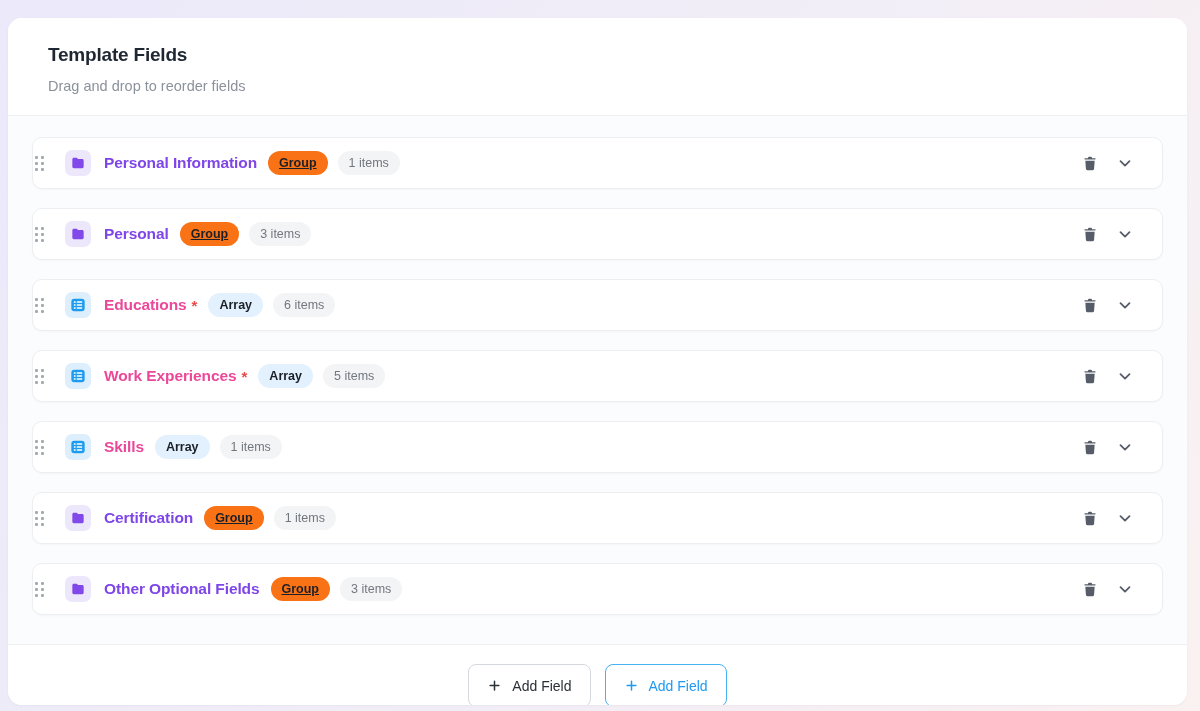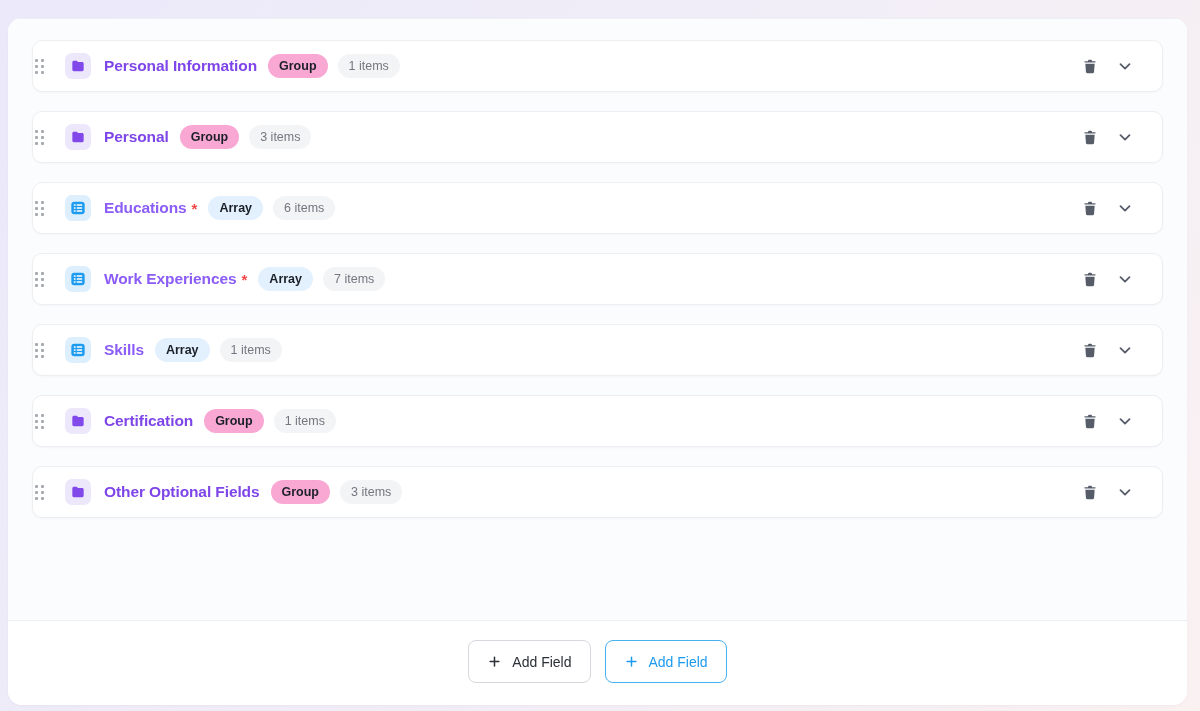--- a/index.html
+++ b/index.html
@@ -60,29 +60,29 @@
   .fold {
     width: 26px; height: 26px; border-radius: 7px;
     display: flex; align-items: center; justify-content: center;
     margin-right: 13px; flex: 0 0 auto;
   }
   .theme-purple .fold { background: #ede7fc; }
   .theme-blue   .fold { background: #ddeffd; }
 
   .lbl { font-size: 15.5px; font-weight: 600; letter-spacing: -.1px; }
   .theme-purple .lbl { color: #7e45e8; }
-  .theme-blue   .lbl { color: #8b5cf6; }
+  .theme-blue   .lbl { color: #ec4899; }
 
   .req { color: #ef4848; font-weight: 700; font-size: 15px; margin-left: 5px; }
 
   .pill {
     font-size: 12.5px; font-weight: 600; color: #1b1f27;
     padding: 5px 11px; border-radius: 999px; margin-left: 11px; white-space: nowrap;
   }
-  .theme-purple .pill { background: #f9a8d4; }
+  .theme-purple .pill { background: #f97316; text-decoration: underline; }
   .theme-blue   .pill { background: #e2f1fd; }
 
   .count {
     font-size: 12.5px; color: #72777f; background: #f3f4f6;
     padding: 5px 11px; border-radius: 999px; margin-left: 10px; font-weight: 500;
     white-space: nowrap;
   }
 
   .spacer { margin-left: auto; }
   .actions { display: flex; align-items: center; gap: 9px; }
@@ -110,20 +110,24 @@
   }
   .btn-field { border: 1px solid #d5d8dc; color: #2b2f36; }
   .btn-array { border: 1px solid #47b1f2; color: #1d9bf0; }
   .btn-group { border: 1px solid #a77ef2; color: #8b51ee; }
 </style>
 </head>
 <body>
 
 <div class="card">
 
+  <div class="hdr">
+    <h1>Template Fields</h1>
+    <p>Drag and drop to reorder fields</p>
+  </div>
 
   <div class="divider"></div>
 
   <div class="list">
   <div class="row theme-purple">
     <span class="grip">
       <i></i>
           <i></i>
           <i></i>
           <i></i>
@@ -257,21 +261,21 @@
           <rect x="5.6" y="10.8" width="3" height="2.4" rx="0.7" fill="#fff"></rect>
           <rect x="10" y="10.8" width="8.4" height="2.4" rx="0.7" fill="#fff"></rect>
           <rect x="5.6" y="15.2" width="3" height="2.4" rx="0.7" fill="#fff"></rect>
           <rect x="10" y="15.2" width="8.4" height="2.4" rx="0.7" fill="#fff"></rect>
         </svg>
       </span>
     </span>
     <span class="lbl">Work Experiences</span>
     <span class="req">*</span>
     <span class="pill">Array</span>
-    <span class="count">7 items</span>
+    <span class="count">5 items</span>
     <span class="spacer"></span>
     <span class="actions">
       <button class="icon-btn" title="">
         <svg width="16" height="17" viewBox="0 0 24 24" fill="currentColor">
           <path d="M9.3 2.8c.2-.5.7-.8 1.2-.8h3c.5 0 1 .3 1.2.8l.5 1.2h4.3c.6 0 1 .4 1 1s-.4 1-1 1H4.5c-.6 0-1-.4-1-1s.4-1 1-1h4.3l.5-1.2z"></path>
           <path d="M5 8h14l-.9 12.2c-.1 1-.9 1.8-2 1.8H7.9c-1.1 0-1.9-.8-2-1.8L5 8z"></path>
         </svg>
       </button>
       <button class="icon-btn" title="">
         <svg width="18" height="18" viewBox="0 0 24 24" fill="none" stroke="currentColor" stroke-width="2.4" stroke-linecap="round" stroke-linejoin="round">

